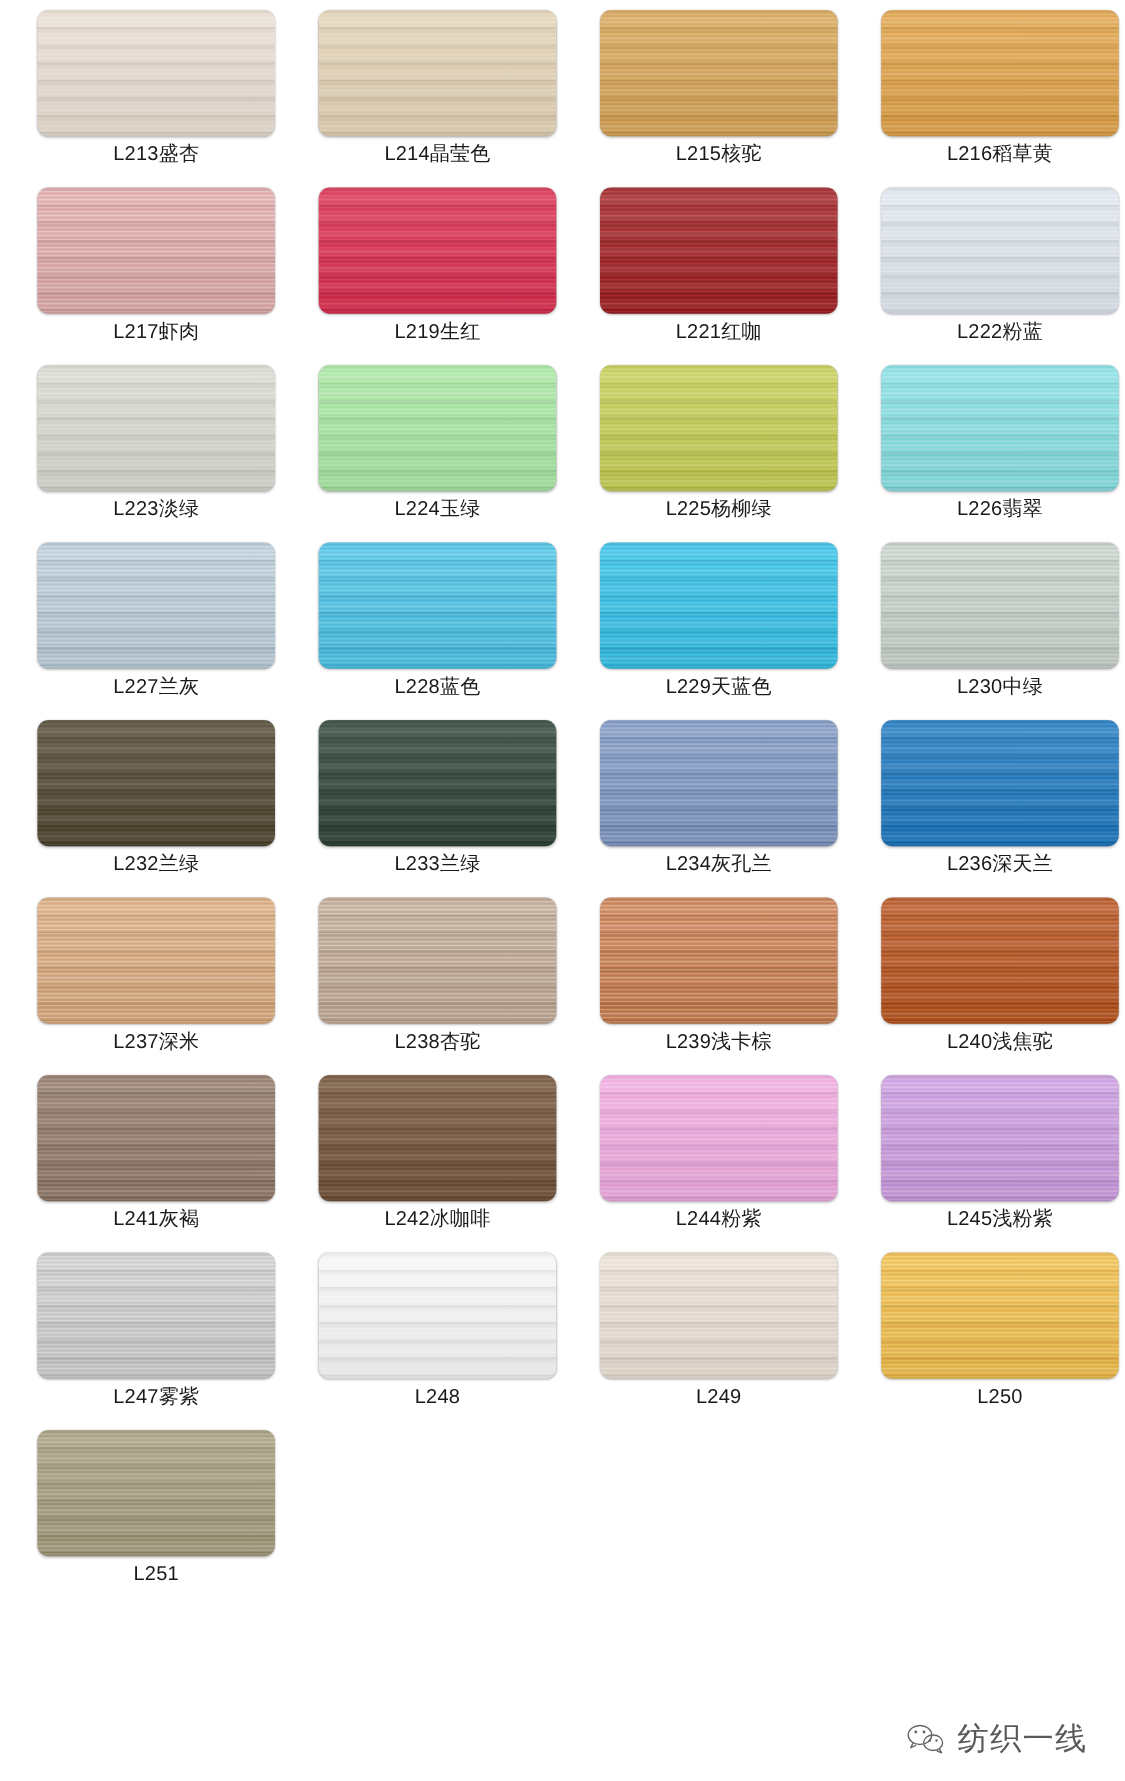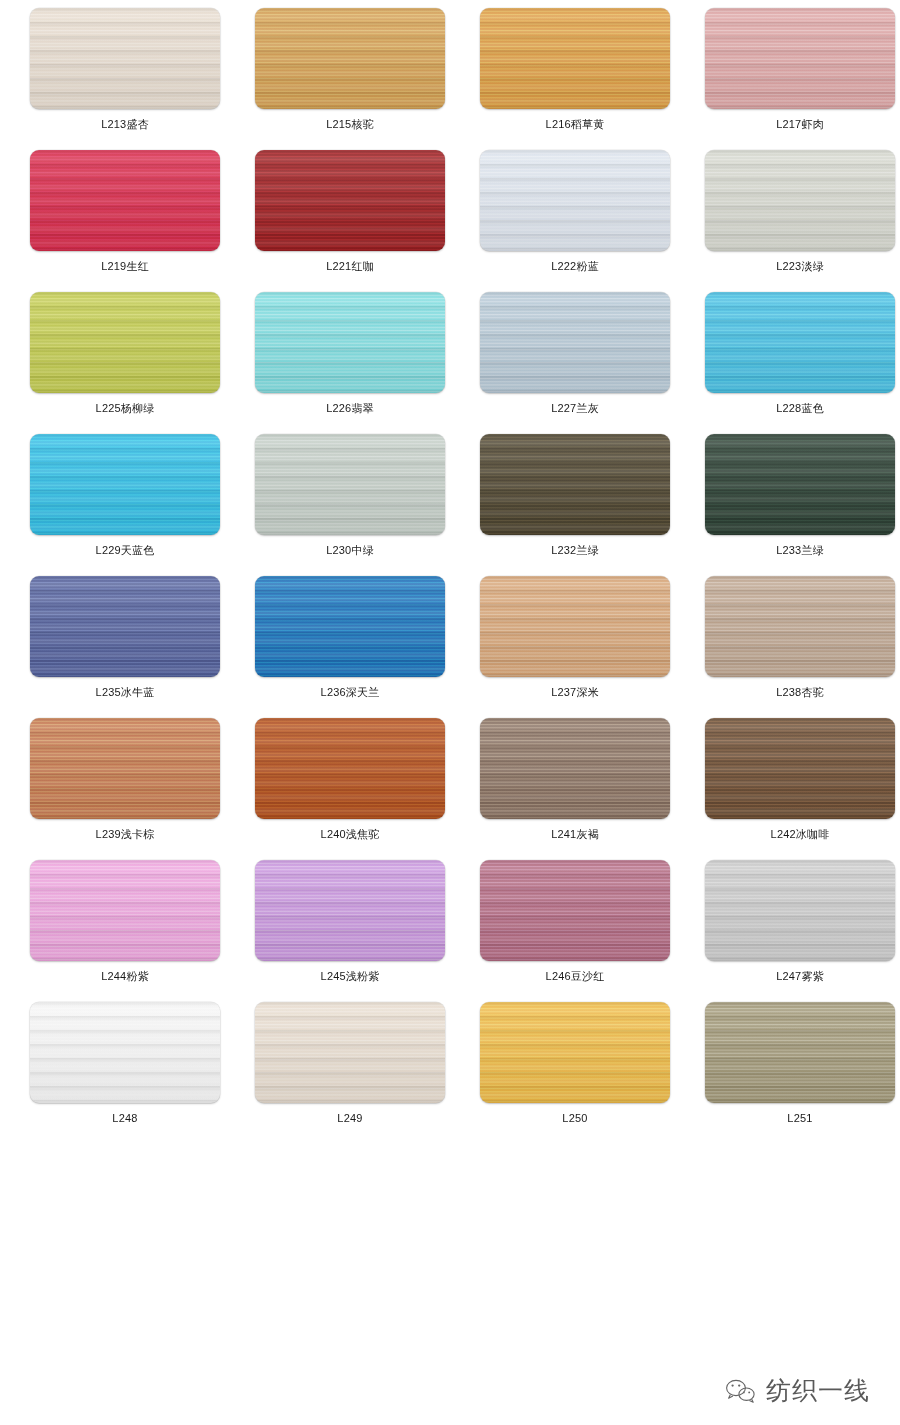--- a/index.html
+++ b/index.html
@@ -66,21 +66,21 @@
         rgba(0,0,0,0.00) 14px
       ),
       linear-gradient(to bottom, rgba(255,255,255,0.14), rgba(0,0,0,0.07));
     pointer-events:none;
   }
   .label{
     position:absolute;
     left:0;top:103px;
     width:190px;
     text-align:center;
-    font-size:11px;
+    font-size:16px;
     line-height:26px;
     color:#1a1a1a;
     font-weight:500;
     letter-spacing:0.2px;
     white-space:nowrap;
   }
   .watermark{
     position:absolute;
     right:30px;
     bottom:18px;
@@ -106,20 +106,24 @@
 <body>
 
 <div id="sheet">
 
   <div class="grid" id="grid">
       <div class="cell">
         <div class="swatch" title="L213盛杏" style="background-color: rgb(233, 222, 209);"></div>
         <div class="label">L213盛杏</div>
       </div>
       <div class="cell">
+        <div class="swatch" title="L214晶莹色" style="background-color: rgb(228, 211, 180);"></div>
+        <div class="label">L214晶莹色</div>
+      </div>
+      <div class="cell">
         <div class="swatch" title="L215核驼" style="background-color: rgb(214, 162, 85);"></div>
         <div class="label">L215核驼</div>
       </div>
       <div class="cell">
         <div class="swatch" title="L216稻草黄" style="background-color: rgb(224, 160, 71);"></div>
         <div class="label">L216稻草黄</div>
       </div>
       <div class="cell">
         <div class="swatch" title="L217虾肉" style="background-color: rgb(223, 168, 168);"></div>
         <div class="label">L217虾肉</div>
@@ -134,20 +138,24 @@
       </div>
       <div class="cell">
         <div class="swatch" title="L222粉蓝" style="background-color: rgb(223, 230, 239);"></div>
         <div class="label">L222粉蓝</div>
       </div>
       <div class="cell">
         <div class="swatch" title="L223淡绿" style="background-color: rgb(215, 217, 208);"></div>
         <div class="label">L223淡绿</div>
       </div>
       <div class="cell">
+        <div class="swatch" title="L224玉绿" style="background-color: rgb(166, 230, 160);"></div>
+        <div class="label">L224玉绿</div>
+      </div>
+      <div class="cell">
         <div class="swatch" title="L225杨柳绿" style="background-color: rgb(195, 204, 82);"></div>
         <div class="label">L225杨柳绿</div>
       </div>
       <div class="cell">
         <div class="swatch" title="L226翡翠" style="background-color: rgb(132, 223, 226);"></div>
         <div class="label">L226翡翠</div>
       </div>
       <div class="cell">
         <div class="swatch" title="L227兰灰" style="background-color: rgb(185, 203, 216);"></div>
         <div class="label">L227兰灰</div>
@@ -166,22 +174,22 @@
       </div>
       <div class="cell">
         <div class="swatch" title="L232兰绿" style="background-color: rgb(78, 69, 48);"></div>
         <div class="label">L232兰绿</div>
       </div>
       <div class="cell">
         <div class="swatch" title="L233兰绿" style="background-color: rgb(44, 64, 52);"></div>
         <div class="label">L233兰绿</div>
       </div>
       <div class="cell">
-        <div class="swatch" title="L235冰牛蓝" style="background-color: rgb(86, 99, 158);"></div>
-        <div class="label">L235冰牛蓝</div>
+        <div class="swatch" title="L234灰孔兰" style="background-color: rgb(123, 148, 192);"></div>
+        <div class="label">L234灰孔兰</div>
       </div>
       <div class="cell">
         <div class="swatch" title="L236深天兰" style="background-color: rgb(29, 116, 189);"></div>
         <div class="label">L236深天兰</div>
       </div>
       <div class="cell">
         <div class="swatch" title="L237深米" style="background-color: rgb(217, 168, 123);"></div>
         <div class="label">L237深米</div>
       </div>
       <div class="cell">
@@ -204,24 +212,20 @@
         <div class="swatch" title="L242冰咖啡" style="background-color: rgb(110, 79, 53);"></div>
         <div class="label">L242冰咖啡</div>
       </div>
       <div class="cell">
         <div class="swatch" title="L244粉紫" style="background-color: rgb(240, 168, 224);"></div>
         <div class="label">L244粉紫</div>
       </div>
       <div class="cell">
         <div class="swatch" title="L245浅粉紫" style="background-color: rgb(203, 154, 224);"></div>
         <div class="label">L245浅粉紫</div>
-      </div>
-      <div class="cell">
-        <div class="swatch" title="L246豆沙红" style="background-color: rgb(181, 109, 133);"></div>
-        <div class="label">L246豆沙红</div>
       </div>
       <div class="cell">
         <div class="swatch" title="L247雾紫"></div>
         <div class="label">L247雾紫</div>
       </div>
       <div class="cell">
         <div class="swatch" title="L248" style="background-color: rgb(247, 247, 247);"></div>
         <div class="label">L248</div>
       </div>
       <div class="cell">

